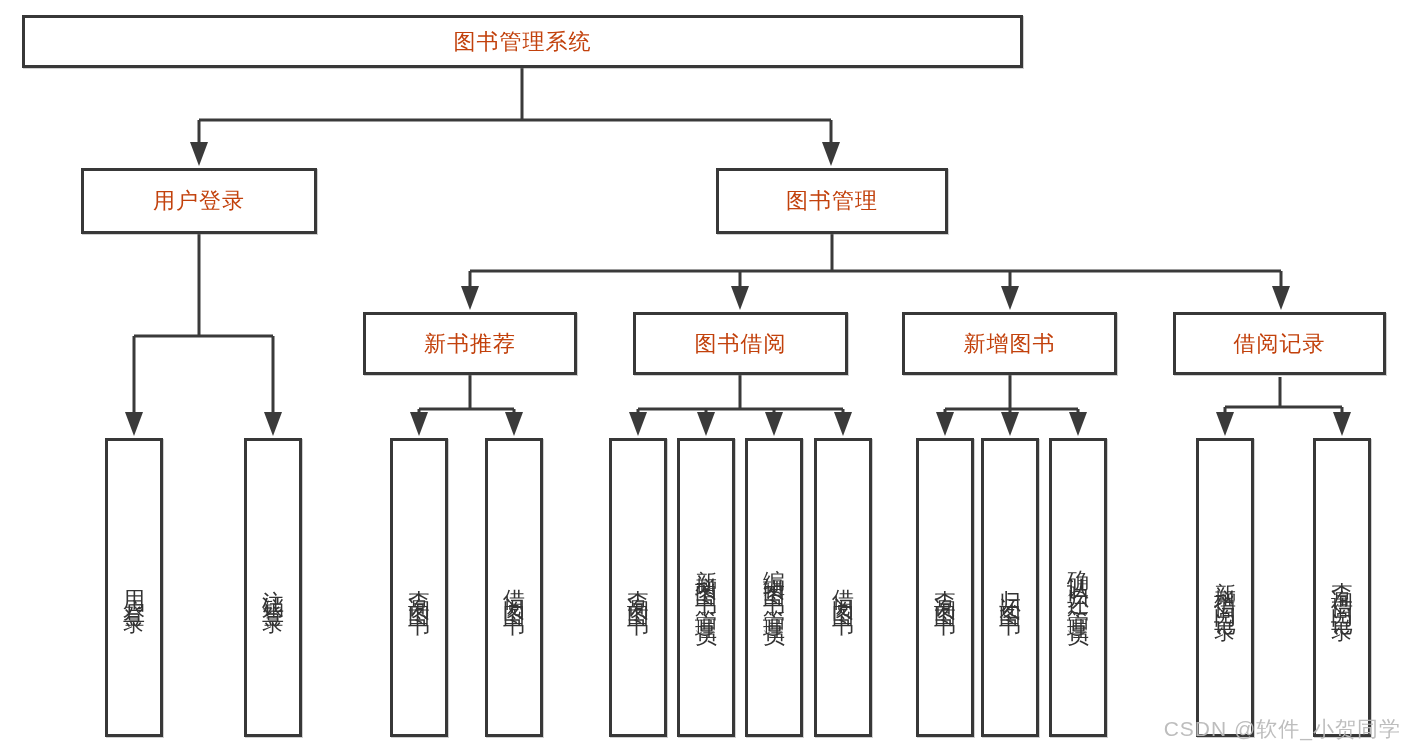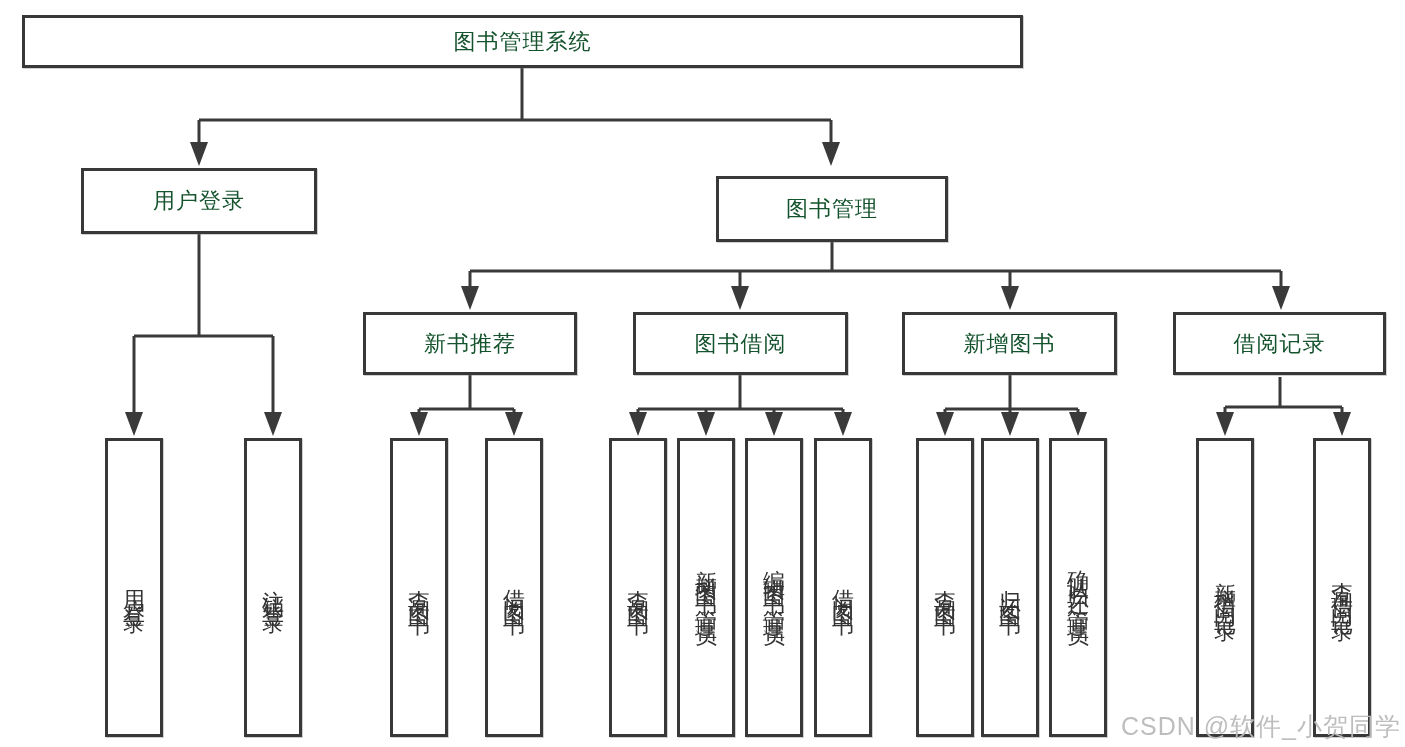--- a/index.html
+++ b/index.html
@@ -32,21 +32,21 @@
   }
   .node {
     position: absolute;
     box-sizing: border-box;
     border: 3px solid #383838;
     background: #ffffff;
     display: flex;
     align-items: center;
     justify-content: center;
     font-size: 22px;
-    color: #14532d;
+    color: #c2410c;
     letter-spacing: 1px;
     box-shadow: 1px 1px 0 rgba(120,120,120,0.35);
   }
   .leaf {
     position: absolute;
     box-sizing: border-box;
     border: 3px solid #383838;
     background: #ffffff;
     top: 438px;
     width: 58px;
@@ -58,21 +58,21 @@
     color: #333333;
     writing-mode: vertical-rl;
     letter-spacing: 8px;
     line-height: 1;
     box-shadow: 1px 1px 0 rgba(120,120,120,0.35);
   }
   .watermark {
     position: absolute;
     right: 4px;
     bottom: 4px;
-    font-size: 25px;
+    font-size: 21px;
     color: rgba(185, 185, 185, 0.95);
     letter-spacing: 1px;
     z-index: 5;
     pointer-events: none;
   }
 </style>
 </head>
 <body>
 
 <div class="diagram">
@@ -106,21 +106,21 @@
     <polygon points="936,412 954,412 945,436"></polygon>
     <polygon points="1001,412 1019,412 1010,436"></polygon>
     <polygon points="1069,412 1087,412 1078,436"></polygon>
     <polygon points="1216,412 1234,412 1225,436"></polygon>
     <polygon points="1333,412 1351,412 1342,436"></polygon>
   </svg>
 
   <div class="node" style="left:22px; top:15px; width:1001px; height:53px;">图书管理系统</div>
 
   <div class="node" style="left:81px; top:168px; width:236px; height:66px;">用户登录</div>
-  <div class="node" style="left:716px; top:176px; width:232px; height:66px;">图书管理</div>
+  <div class="node" style="left:716px; top:168px; width:232px; height:66px;">图书管理</div>
 
   <div class="node" style="left:633px; top:312px; width:215px; height:63px;">图书借阅</div>
   <div class="node" style="left:363px; top:312px; width:214px; height:63px;">新书推荐</div>
   <div class="node" style="left:902px; top:312px; width:215px; height:63px;">新增图书</div>
   <div class="node" style="left:1173px; top:312px; width:213px; height:63px;">借阅记录</div>
 
   <div class="leaf" style="left:105px;">用户登录</div>
   <div class="leaf" style="left:244px;">注销登录</div>
 
   <div class="leaf" style="left:390px;">查询图书</div>

